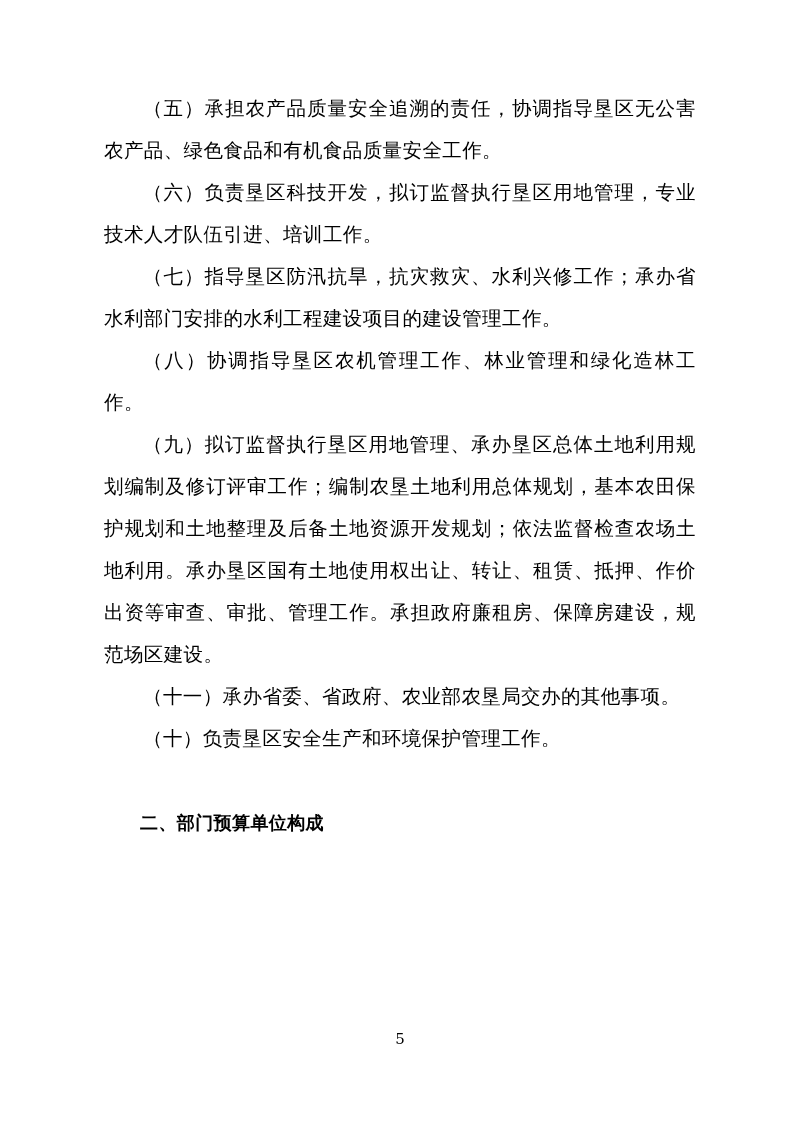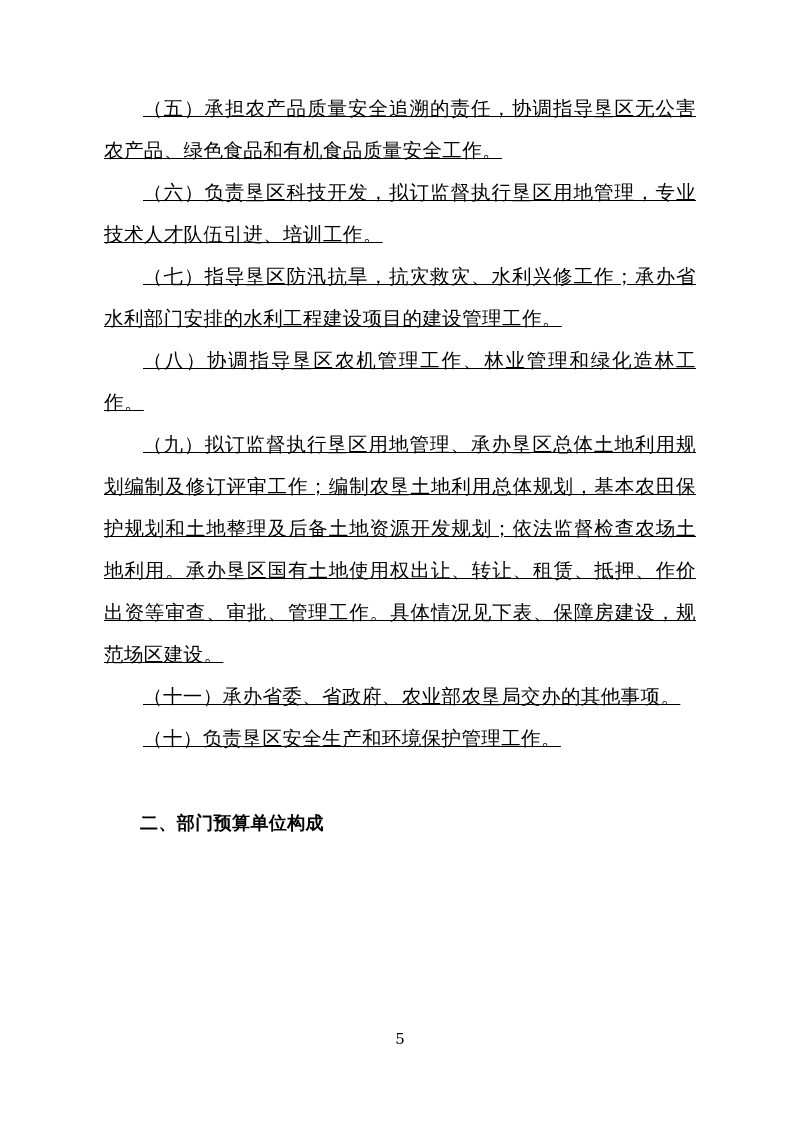--- a/index.html
+++ b/index.html
@@ -27,21 +27,20 @@
   .body-text {
     font-size: 19.5px;
     line-height: 42px;
     text-align: justify;
     text-justify: inter-ideograph;
     letter-spacing: 0.4px;
   }
   .para {
     margin: 0 0 0 0;
     text-indent: 2em;
-    text-decoration: underline;
   }
   .heading {
     font-size: 18px;
     line-height: 42px;
     font-weight: bold;
     text-indent: 2em;
     margin: 0;
   }
   .spacer {
     height: 42px;
@@ -64,21 +63,21 @@
   <div class="body-text">
 
     <p class="para">（五）承担农产品质量安全追溯的责任，协调指导垦区无公害农产品、绿色食品和有机食品质量安全工作。</p>
 
     <p class="para">（六）负责垦区科技开发，拟订监督执行垦区用地管理，专业技术人才队伍引进、培训工作。</p>
 
     <p class="para">（七）指导垦区防汛抗旱，抗灾救灾、水利兴修工作；承办省水利部门安排的水利工程建设项目的建设管理工作。</p>
 
     <p class="para">（八）协调指导垦区农机管理工作、林业管理和绿化造林工作。</p>
 
-    <p class="para">（九）拟订监督执行垦区用地管理、承办垦区总体土地利用规划编制及修订评审工作；编制农垦土地利用总体规划，基本农田保护规划和土地整理及后备土地资源开发规划；依法监督检查农场土地利用。承办垦区国有土地使用权出让、转让、租赁、抵押、作价出资等审查、审批、管理工作。具体情况见下表、保障房建设，规范场区建设。</p>
+    <p class="para">（九）拟订监督执行垦区用地管理、承办垦区总体土地利用规划编制及修订评审工作；编制农垦土地利用总体规划，基本农田保护规划和土地整理及后备土地资源开发规划；依法监督检查农场土地利用。承办垦区国有土地使用权出让、转让、租赁、抵押、作价出资等审查、审批、管理工作。承担政府廉租房、保障房建设，规范场区建设。</p>
 
     <p class="para">（十一）承办省委、省政府、农业部农垦局交办的其他事项。</p>
 
     <p class="para">（十）负责垦区安全生产和环境保护管理工作。</p>
 
     <div class="spacer"></div>
 
     <p class="heading">二、部门预算单位构成</p>
 
 

